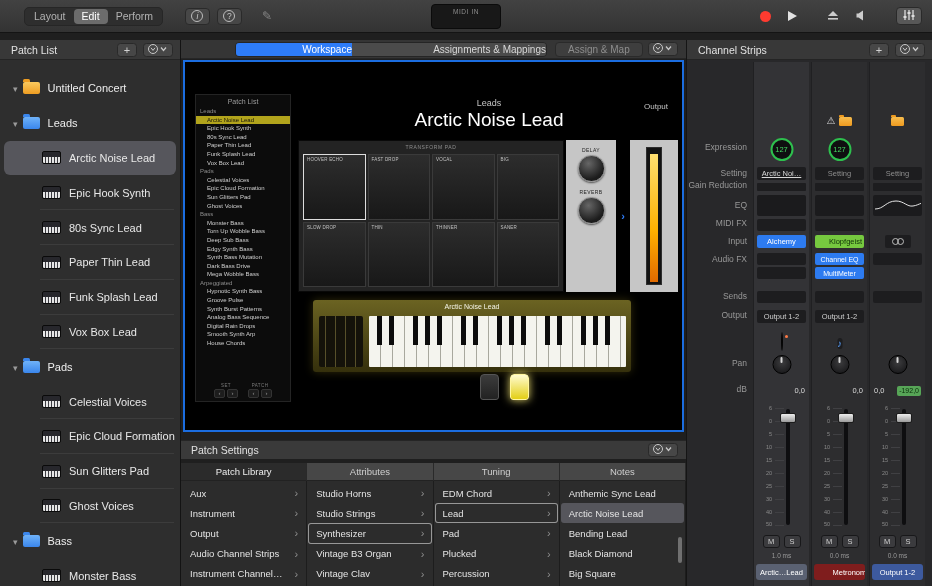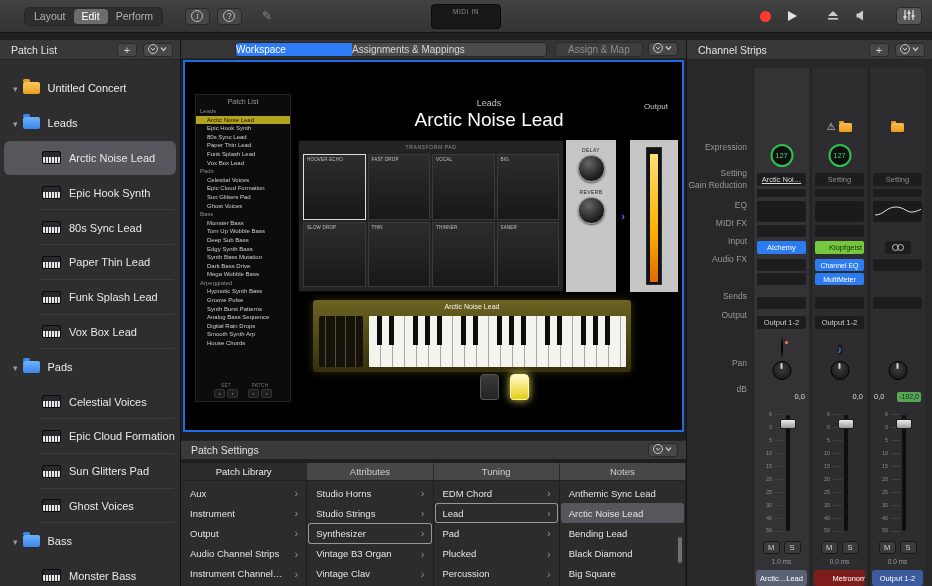--- a/index.html
+++ b/index.html
@@ -72,21 +72,21 @@
     background:rgba(255,255,255,.07); }
   .plist-patch.sel { background:#56565c; }
   .plist-patch.sel::after { display:none; }
 
   
   .center-area { position:absolute; left:181px; top:40px; width:505px; height:546px; background:#1f1f1f; }
   .center-tabbar { position:absolute; left:0; top:0; width:505px; height:19px; background:#353535;
     border-bottom:1px solid #262626; display:flex; align-items:center; }
   .seg { margin-left:54px; display:flex; height:15px; border-radius:4px; overflow:hidden;
     border:1px solid #252525; }
-  .seg-tab { font-size:10px; line-height:14px; color:#d8d8d8; background:#4b4b4b; text-align:left; }
+  .seg-tab { font-size:10px; line-height:14px; color:#d8d8d8; background:#4b4b4b; text-align:right; }
   .seg-tab.t1 { width:116px; }
   .seg-tab.t2 { width:194px; }
   .seg-tab.active { background:#2e7cf7; color:#ffffff; }
   .assign-map { margin-left:8px; height:15px; padding:0 12px; background:#3e3e3e;
     border:1px solid #2a2a2a; border-radius:4px; font-size:10px; line-height:14px; color:#8d8d8d; }
   .center-tabbar .hdr-btn { position:absolute; right:8px; }
 
   
   .canvas { position:absolute; left:2px; top:20px; width:501px; height:372px; background:#000000;
     border:2px solid #1b6de0; }
@@ -176,21 +176,21 @@
   .col-fill .ps-row.sel { background:#56565c; }
   .ps-scroll { position:absolute; right:2px; top:56px; width:4px; height:26px; background:#707070;
     border-radius:2px; }
 
   
   .right-panel { position:absolute; left:686px; top:40px; width:246px; height:546px;
     background:#28282a; border-left:1px solid #151515; overflow:hidden; }
   .cs-body { position:absolute; left:0; top:20px; right:0; bottom:0; }
   .cs-label { position:absolute; left:-2px; width:62px; text-align:right; font-size:8.5px;
     color:#989898; white-space:nowrap; }
-  .strip { position:absolute; top:8px; bottom:0; width:56px; background:#2d2d2f;
+  .strip { position:absolute; top:2px; bottom:0; width:56px; background:#2d2d2f;
     border-left:1px solid #202022; }
   .strip.s1 { left:66px; background:#333336; }
   .strip.s2 { left:124px; }
   .strip.s3 { left:182px; }
   .top-icons { position:absolute; top:52px; width:100%; height:14px; display:flex;
     justify-content:center; align-items:center; gap:4px; }
   .warn-icon { color:#cfcfcf; font-size:10px; line-height:12px; }
   .warn-icon::after { content:"⚠"; }
   .mini-folder { width:13px; height:9px; background:linear-gradient(#f7bd4e,#ee9a1f);
     border-radius:1.5px; position:relative; }

